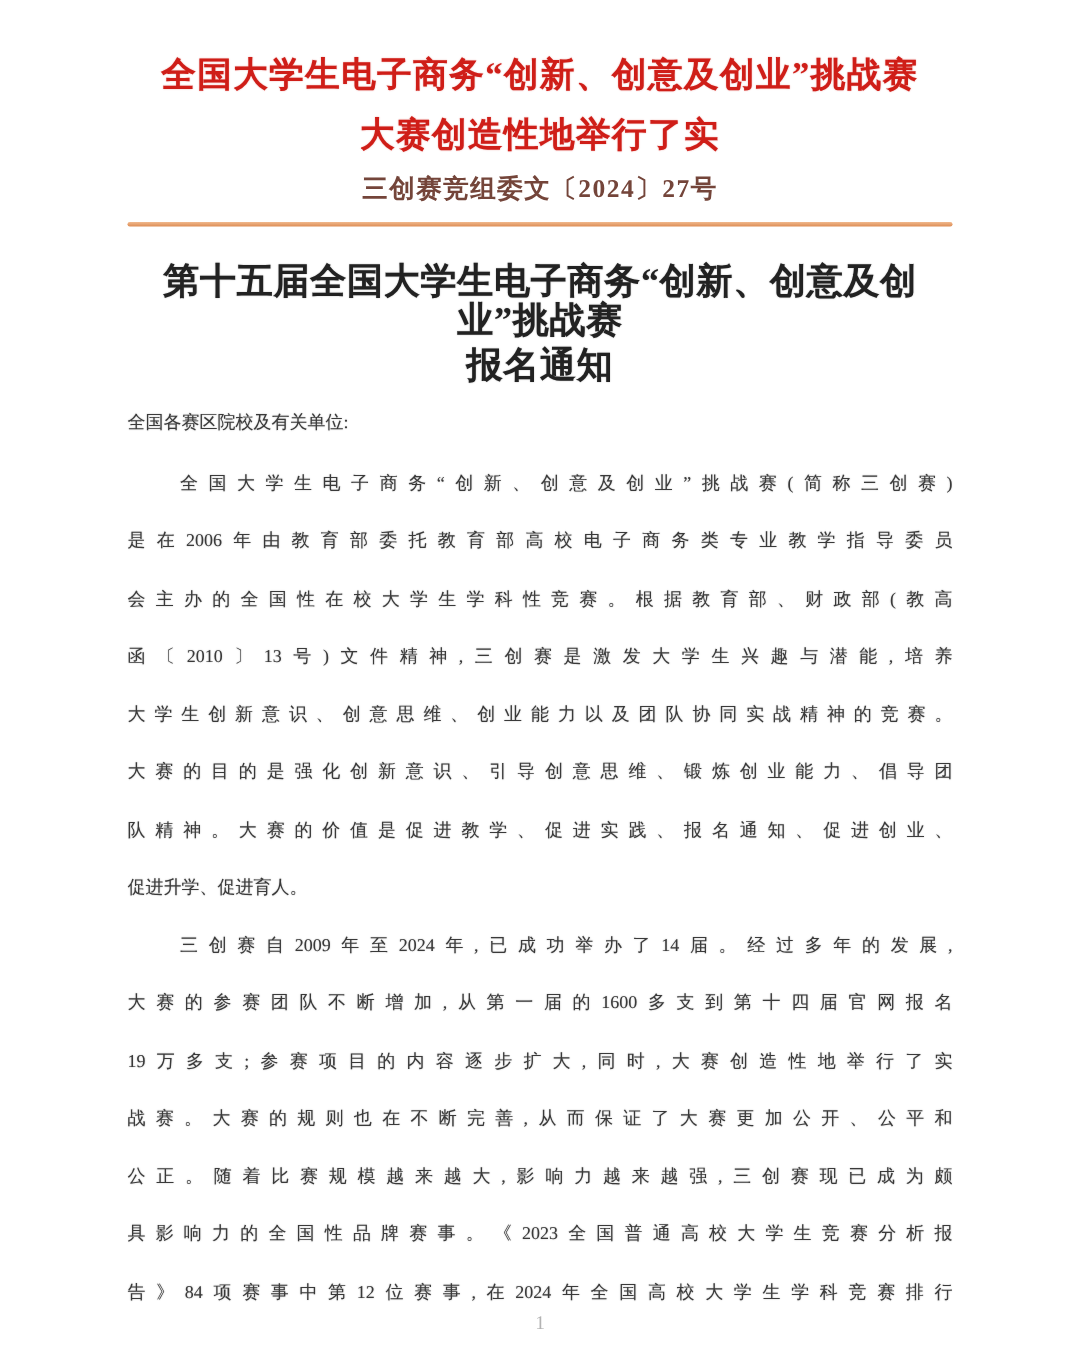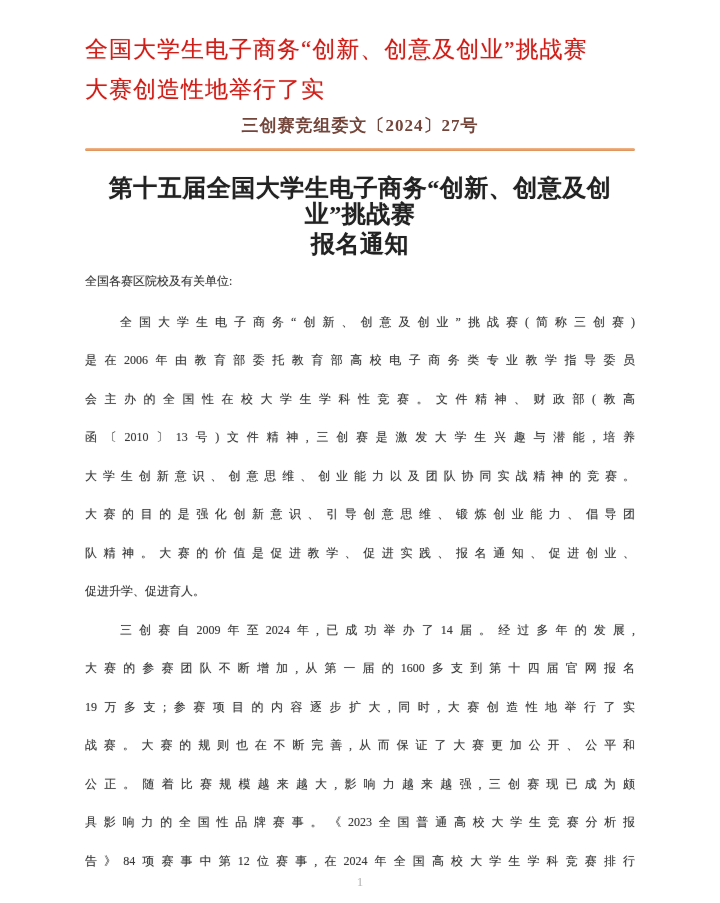--- a/index.html
+++ b/index.html
@@ -9,22 +9,22 @@
     height: 903px;
     background: #ffffff;
     box-sizing: border-box;
     padding: 36px 85px 0 85px;
     overflow: hidden;
     font-family: "Liberation Serif", "DejaVu Serif", serif;
   }
   
   .org-title {
     color: #cf1e18;
-    font-weight: normal;
-    text-align: left;
+    font-weight: bold;
+    text-align: center;
     font-size: 23px;
     line-height: 28px;
     letter-spacing: 1px;
     text-shadow: 0 0 1px rgba(207,30,24,0.45);
   }
   .org-title.second { margin-top: 12px; }
   .doc-number {
     margin-top: 14px;
     text-align: center;
     font-size: 17px;
@@ -98,21 +98,21 @@
 
   <div class="notice-title first">第十五届全国大学生电子商务“创新、创意及创业”挑战赛</div>
   <div class="notice-title second">报名通知</div>
 
   <div class="body-text">
     <div class="salutation">全国各赛区院校及有关单位:</div>
 
     <div class="para first">
       <div class="line indent">全国大学生电子商务“创新、创意及创业”挑战赛(简称三创赛)</div>
       <div class="line">是在2006年由教育部委托教育部高校电子商务类专业教学指导委员</div>
-      <div class="line">会主办的全国性在校大学生学科性竞赛。文件精神、财政部(教高</div>
+      <div class="line">会主办的全国性在校大学生学科性竞赛。根据教育部、财政部(教高</div>
       <div class="line">函〔2010〕13号)文件精神,三创赛是激发大学生兴趣与潜能,培养</div>
       <div class="line">大学生创新意识、创意思维、创业能力以及团队协同实战精神的竞赛。</div>
       <div class="line">大赛的目的是强化创新意识、引导创意思维、锻炼创业能力、倡导团</div>
       <div class="line">队精神。大赛的价值是促进教学、促进实践、报名通知、促进创业、</div>
       <div class="line para-end">促进升学、促进育人。</div>
     </div>
 
     <div class="para">
       <div class="line indent">三创赛自2009年至2024年,已成功举办了14届。经过多年的发展,</div>
       <div class="line">大赛的参赛团队不断增加,从第一届的1600多支到第十四届官网报名</div>

